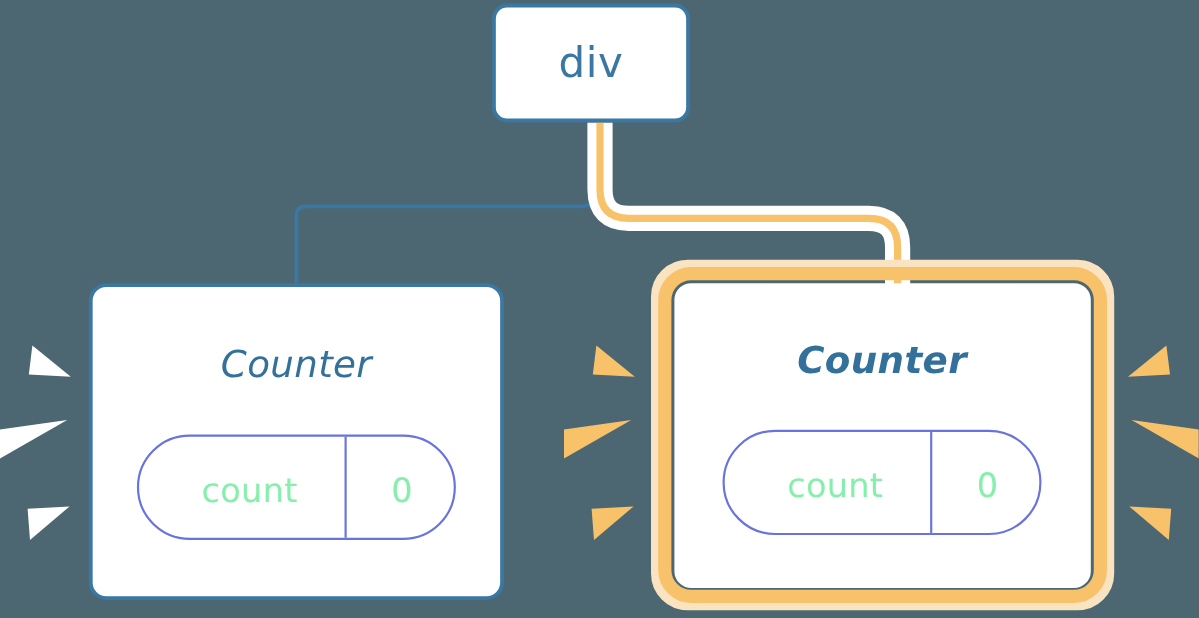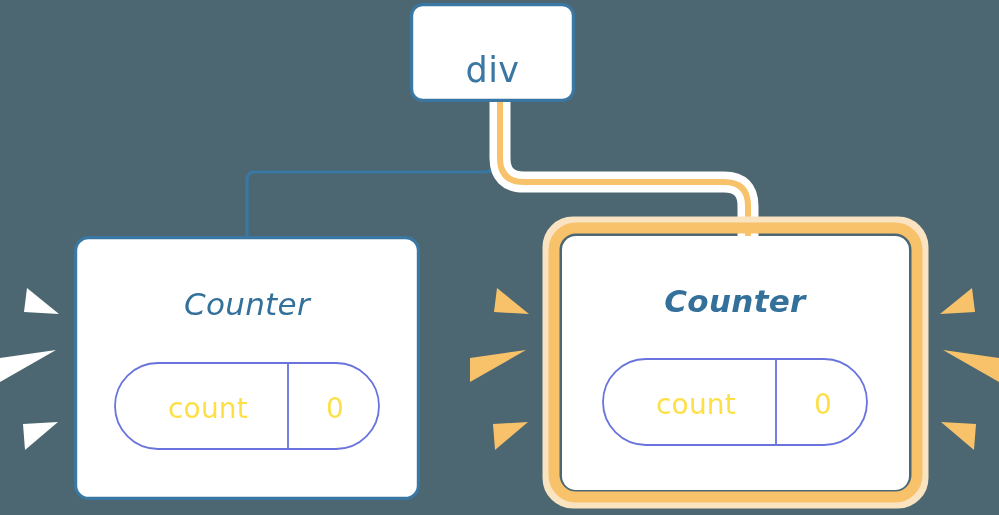--- a/index.html
+++ b/index.html
@@ -6,38 +6,38 @@
   body{
     width:999px;height:515px;overflow:hidden;position:relative;
     font-family:"DejaVu Sans","Liberation Sans",sans-serif;
   }
   #stage{position:absolute;inset:0;width:999px;height:515px;}
   #stage svg{position:absolute;top:0;left:0;}
   .lbl{position:absolute;pointer-events:none;white-space:nowrap;}
 
   
   .div-label{
-    left:410px;top:20px;width:165px;height:99px;
+    left:410px;top:3px;width:165px;height:99px;
     display:flex;align-items:center;justify-content:center;
     font-size:35px;color:#3a77a2;font-weight:400;
     letter-spacing:.5px;
   }
 
   
   .counter-title{
     font-size:31px;color:#33719b;letter-spacing:.3px;
     text-align:center;
     font-style:italic;
   }
   .counter-title.left{left:74px;top:286px;width:346px;font-weight:400;}
   .counter-title.right{left:562px;top:283px;width:346px;font-weight:700;}
 
   
   .pill-key,.pill-val{
-    color:#fde047;font-size:28px;text-align:center;letter-spacing:.2px;
+    color:#86efac;font-size:28px;text-align:center;letter-spacing:.2px;
   }
   .pill-key.left{left:118px;top:392px;width:180px;}
   .pill-val.left{left:290px;top:392px;width:90px;}
   .pill-key.right{left:606px;top:388px;width:180px;}
   .pill-val.right{left:778px;top:388px;width:90px;}
 </style>
 </head>
 <body>
 
 <div id="stage">

